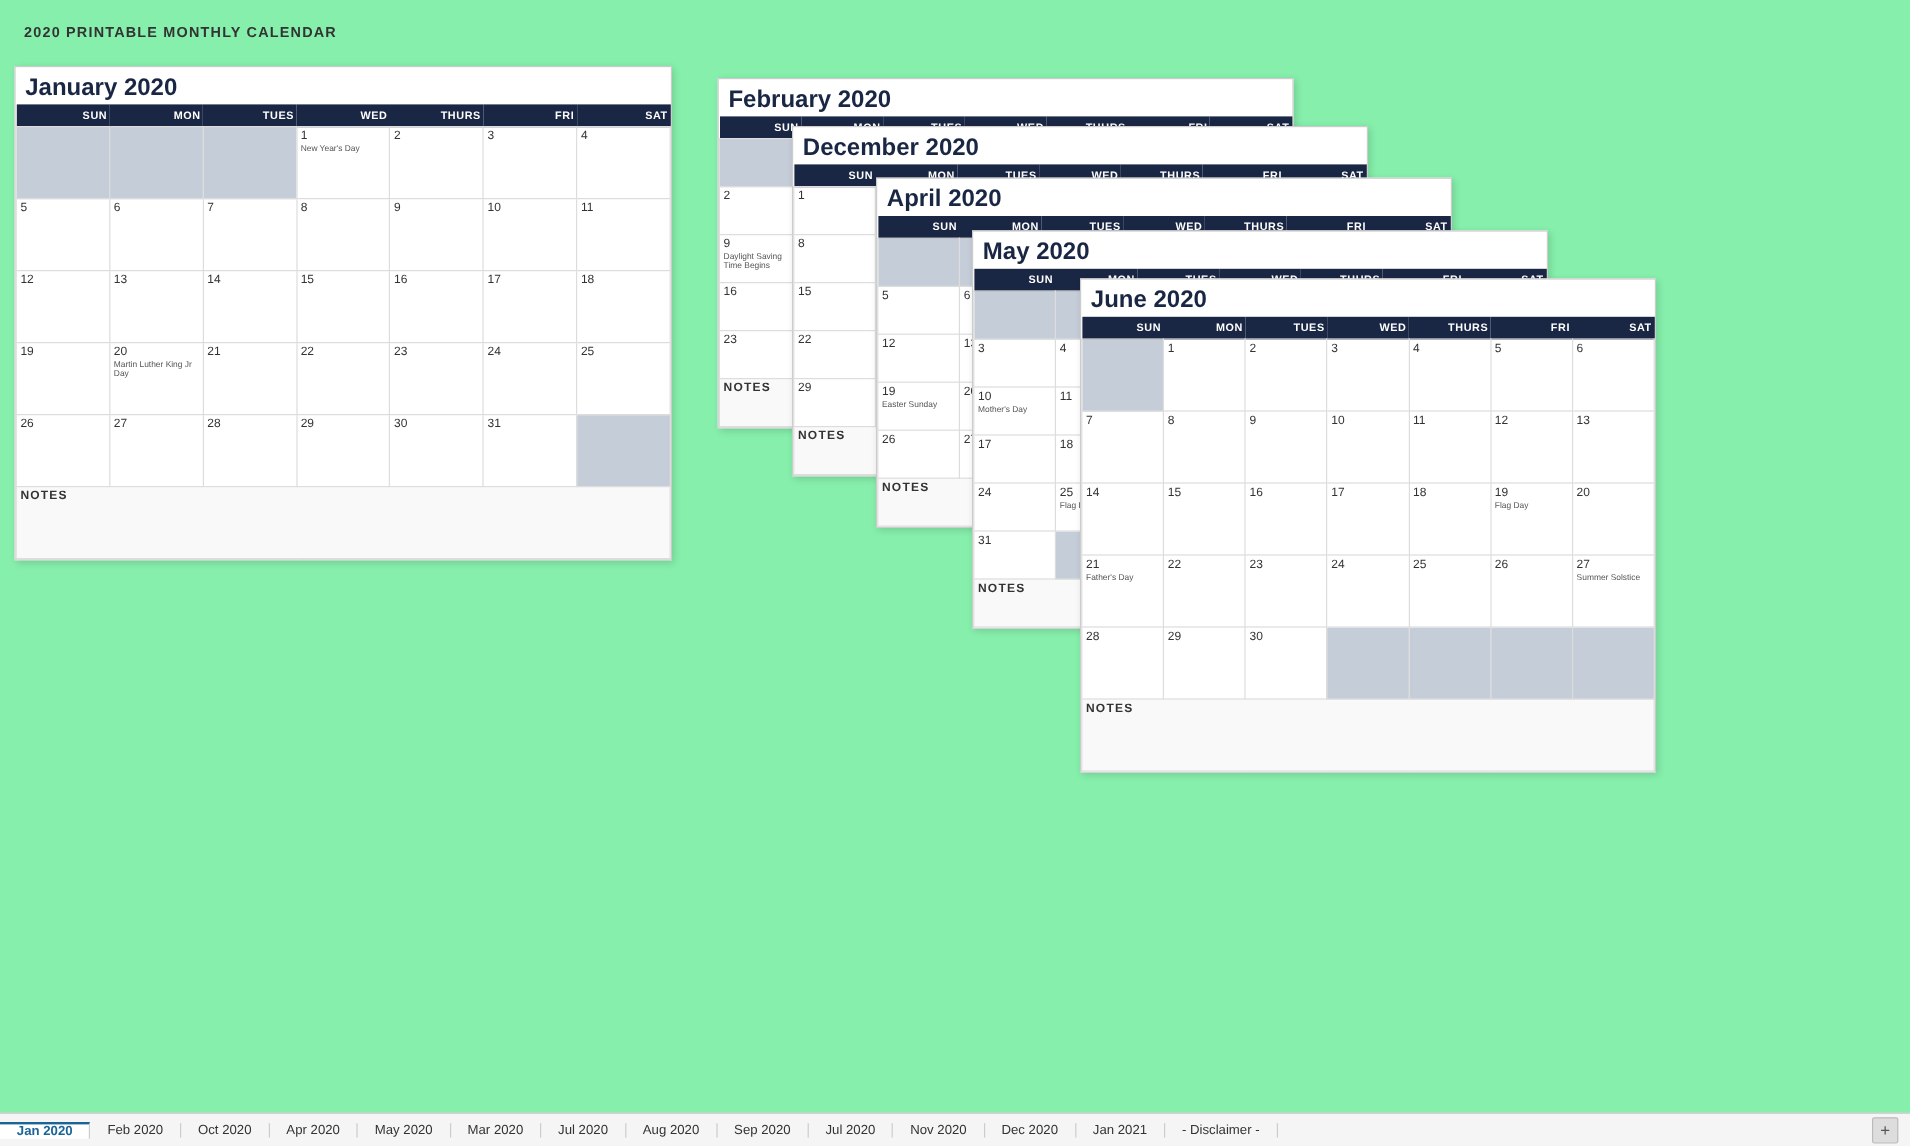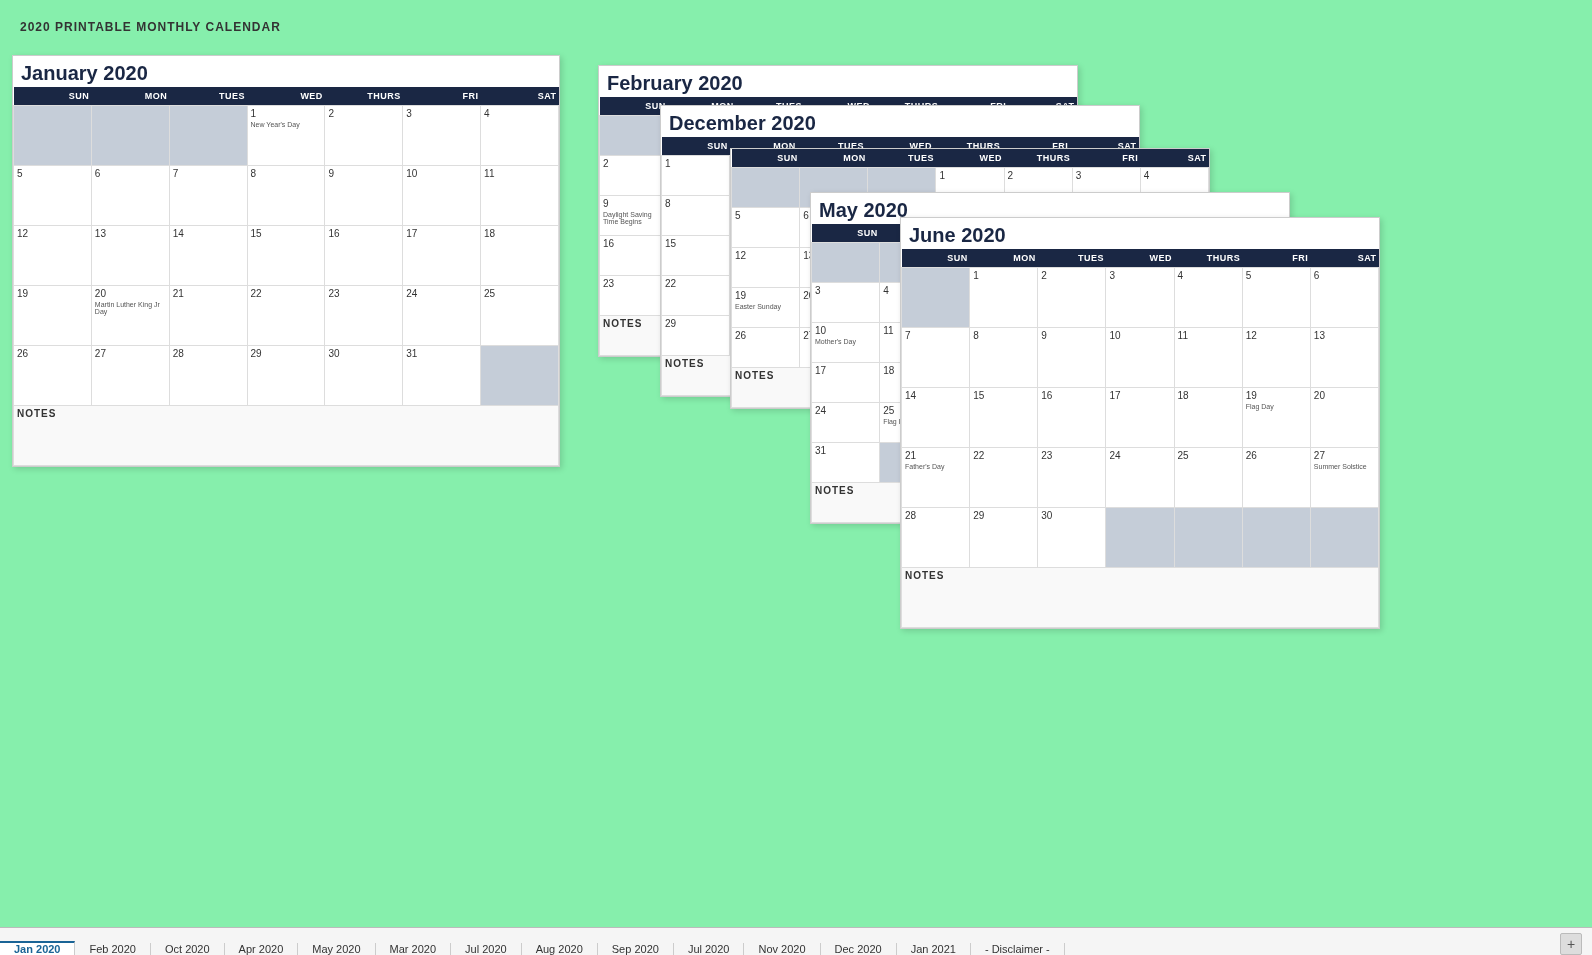--- a/index.html
+++ b/index.html
@@ -98,21 +98,21 @@
       vertical-align: top;
       background: #f9f9f9;
     }
 
     
     .tab-bar {
       height: 28px;
       background: #f5f5f5;
       border-top: 1px solid #bbb;
       display: flex;
-      align-items: flex-end;
+      align-items: center;
       font-size: 11px;
     }
 
     .tab-item {
       padding: 0 14px;
       display: flex;
       align-items: center;
       cursor: pointer;
       border-right: 1px solid #ccc;
       color: #333;
@@ -147,21 +147,21 @@
       font-size: 14px;
       color: #555;
     }
 
     
     #cal-jan { left: 12px; top: 55px; width: 548px; }
     #cal-feb { left: 598px; top: 65px; width: 480px; }
     #cal-mar { left: 660px; top: 105px; width: 480px; }
     #cal-apr { left: 730px; top: 148px; width: 480px; }
     #cal-may { left: 810px; top: 192px; width: 480px; }
-    #cal-jun { left: 900px; top: 217px; width: 480px; }
+    #cal-jun { left: 900px; top: 232px; width: 480px; }
 
     
     .cal-card.compact .cal-table tbody tr td {
       height: 40px;
     }
   </style>
 </head>
 <body>
 
 <div class="main-area">
@@ -548,20 +548,21 @@
           <td class="shaded"></td>
         </tr>
         <tr class="notes-row">
           <td colspan="7">NOTES</td>
         </tr>
       </tbody>
     </table>
   </div>
 
   <div class="cal-card compact" id="cal-apr">
+    <div class="cal-month-title">April 2020</div>
     <table class="cal-table">
       <thead>
         <tr>
           <th>SUN</th>
           <th>MON</th>
           <th>TUES</th>
           <th>WED</th>
           <th>THURS</th>
           <th>FRI</th>
           <th>SAT</th>

